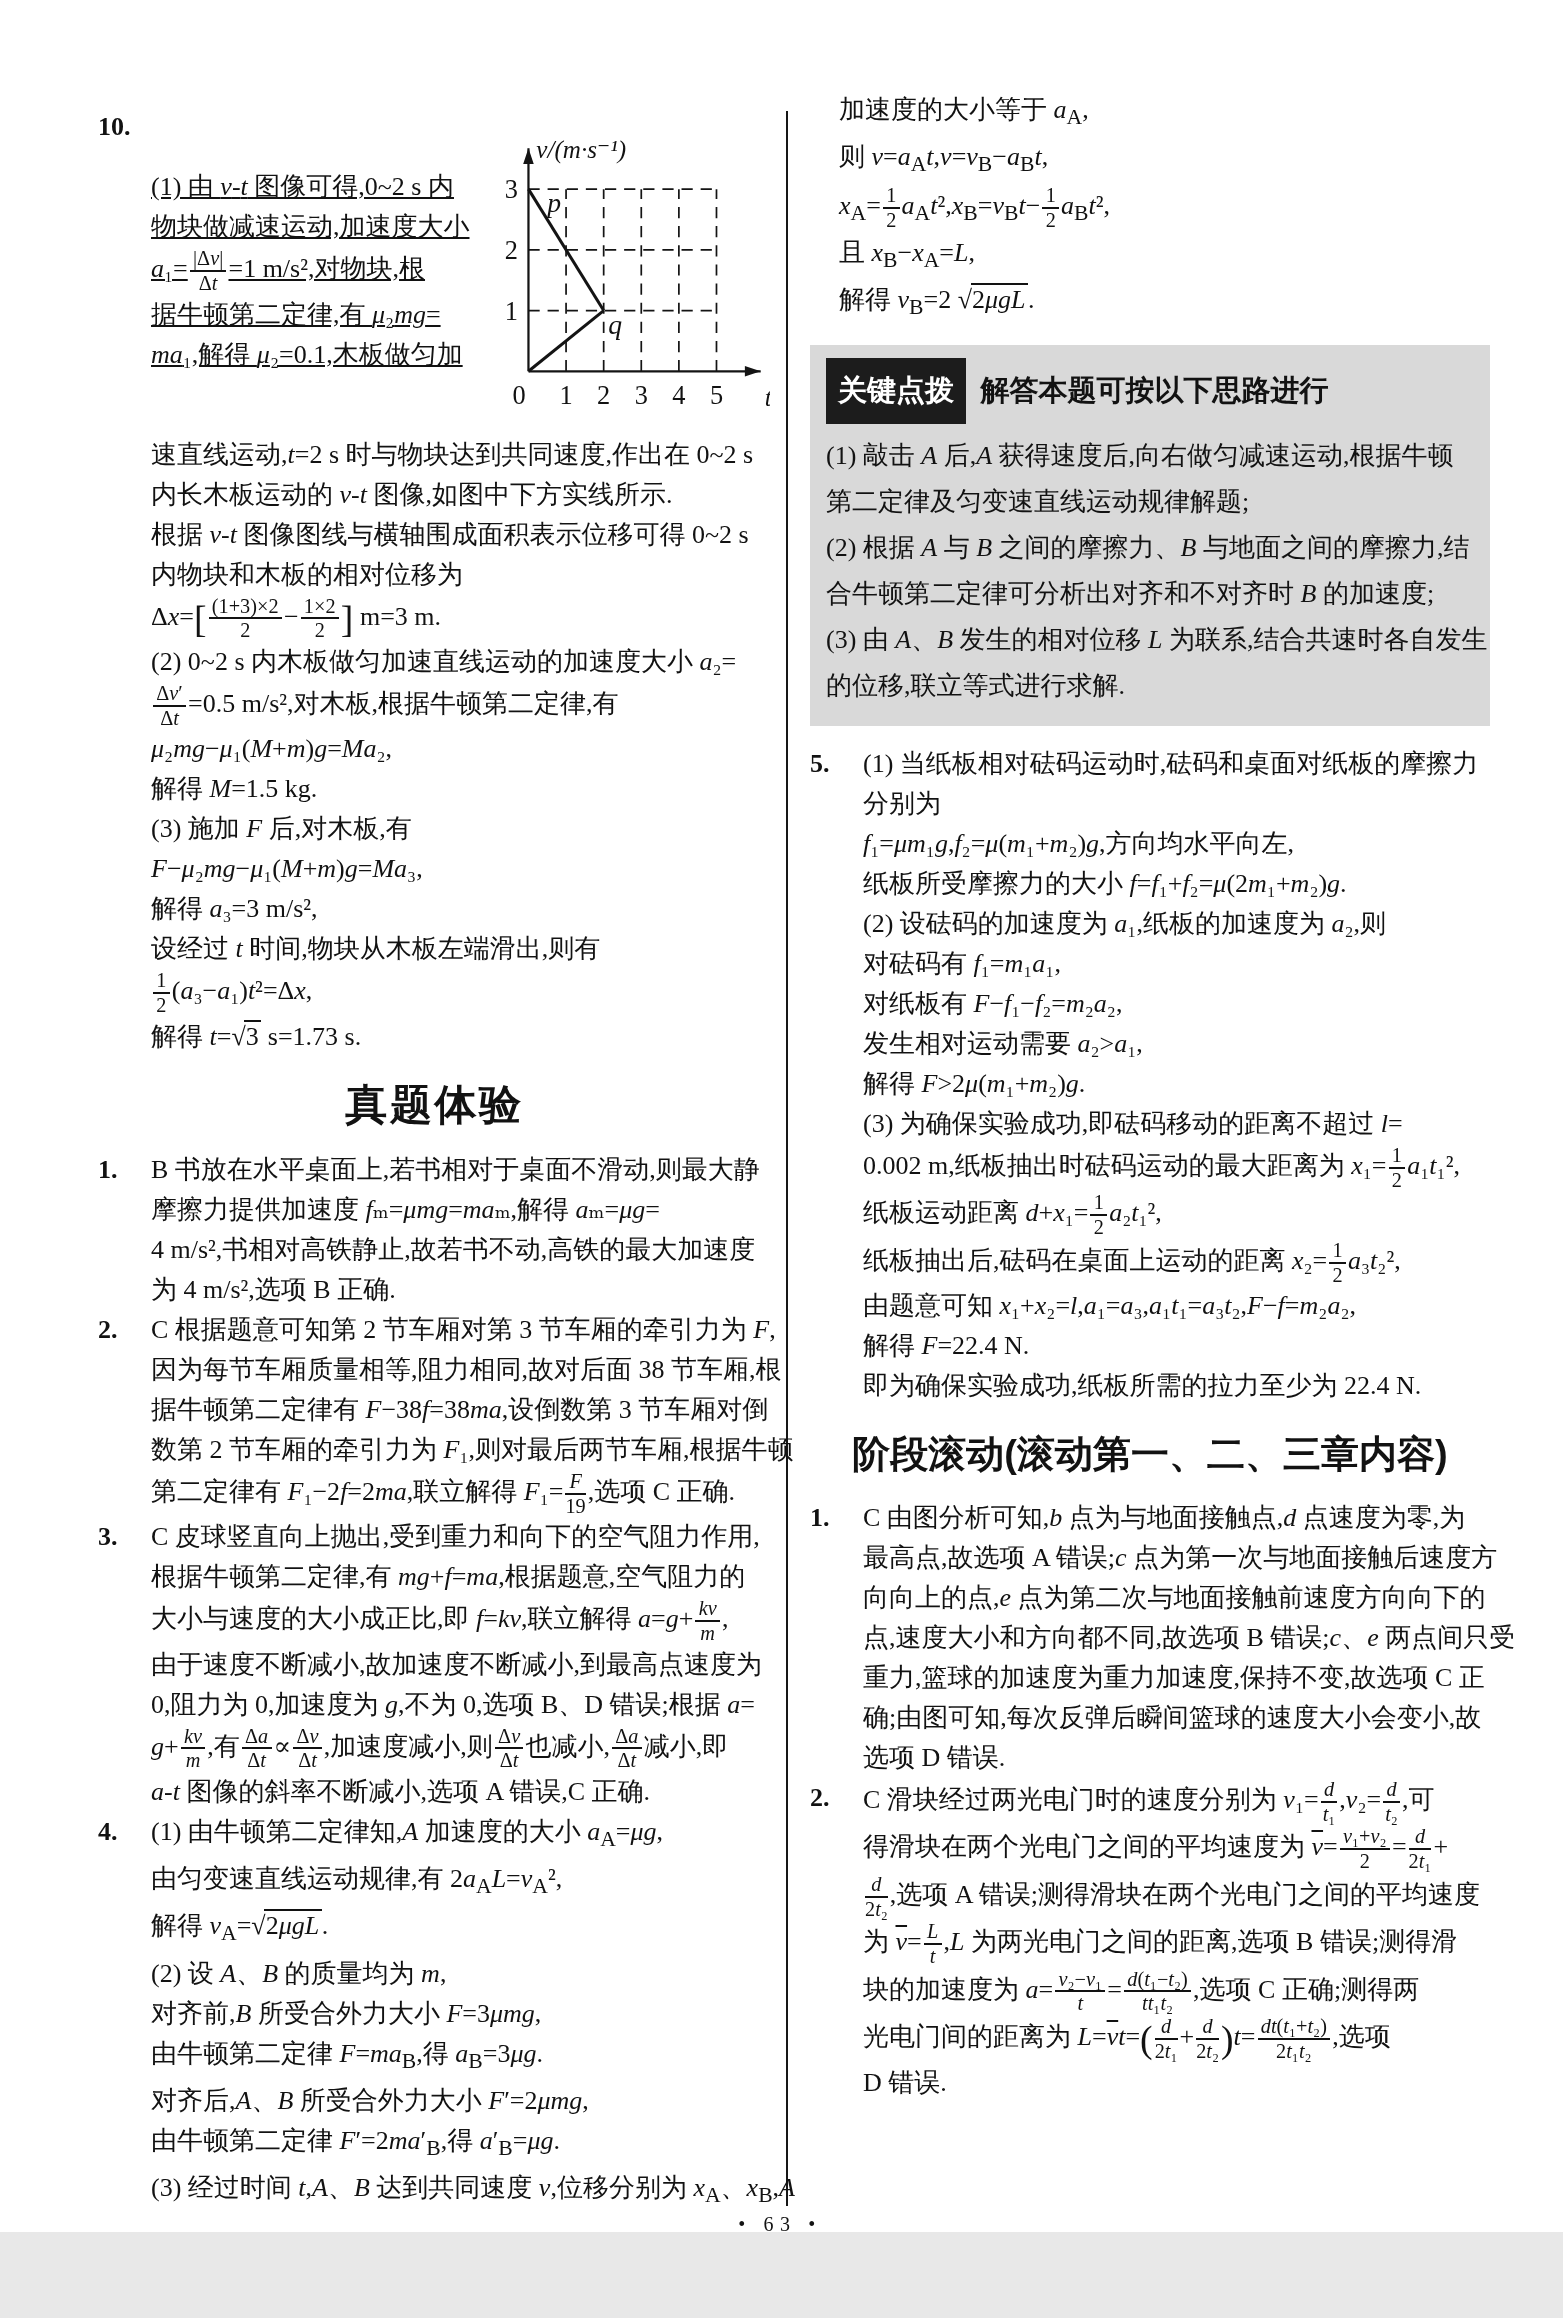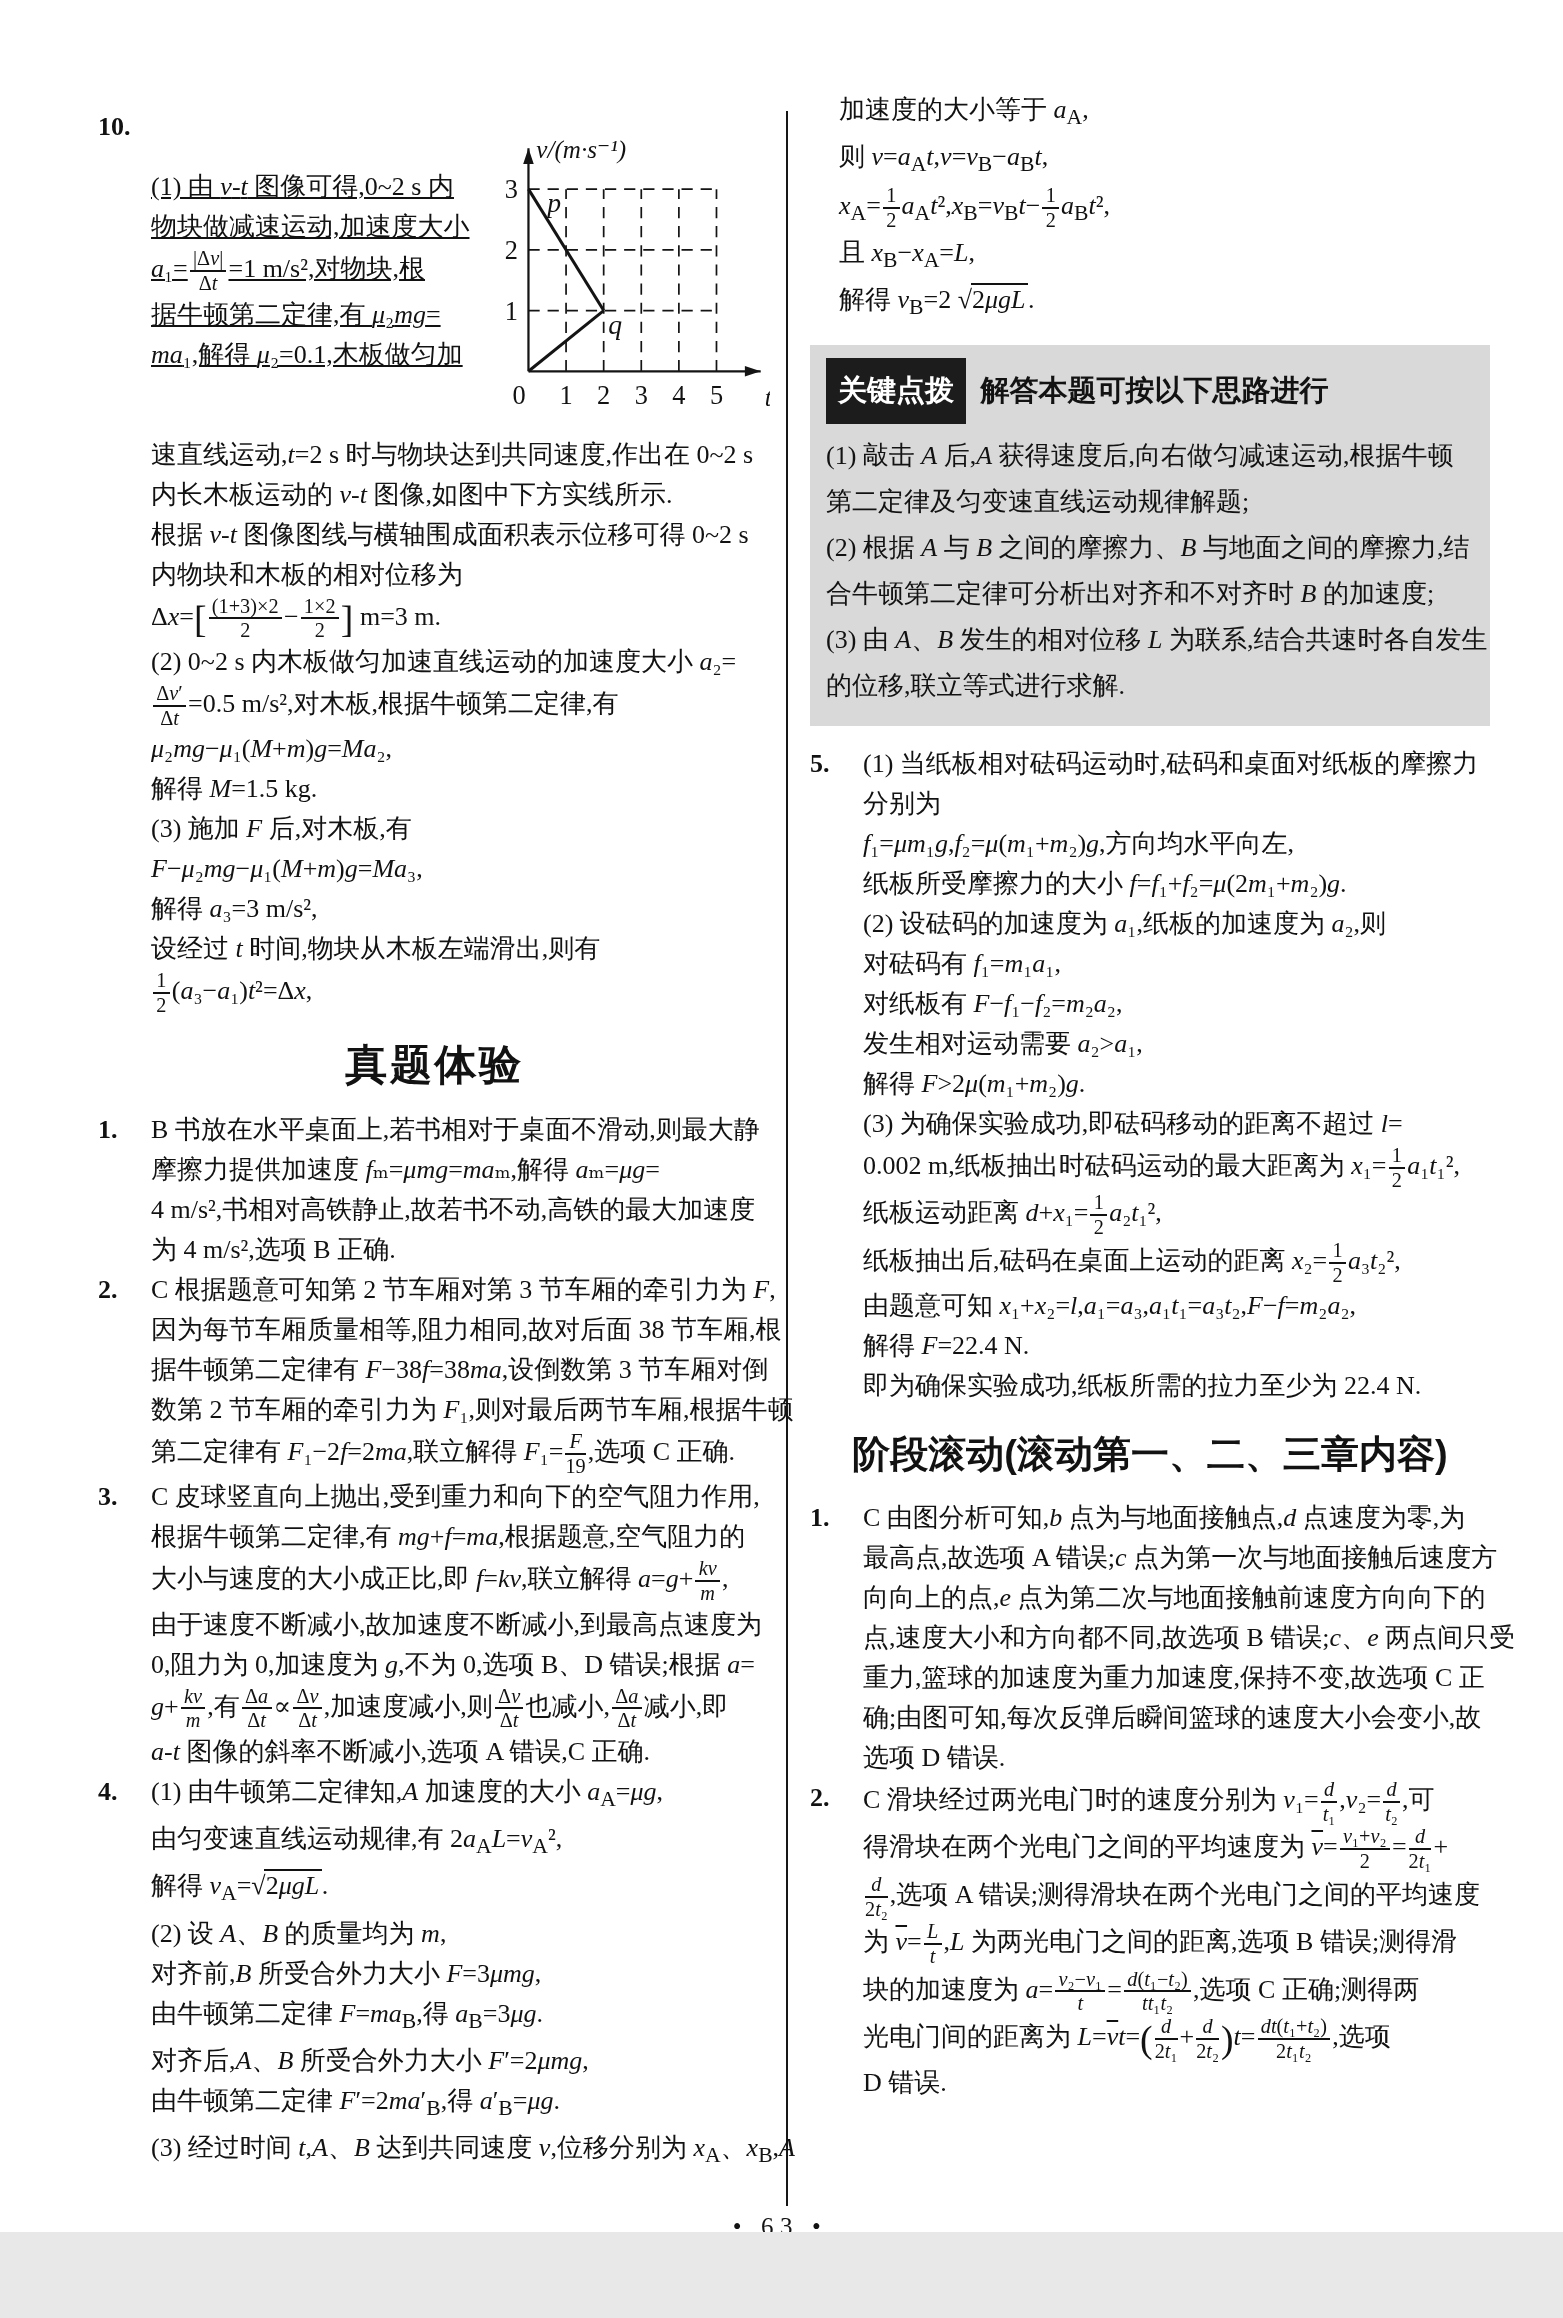--- a/index.html
+++ b/index.html
@@ -33,21 +33,21 @@
   .kp .ln{line-height:46px;min-height:46px;white-space:nowrap;font-size:26px;}
 
   .fr{display:inline-flex;flex-direction:column;text-align:center;vertical-align:middle;
       line-height:1.12;font-size:0.78em;padding:0 2px;}
   .fr .n{border-bottom:2px solid #121212;padding:0 3.3px;}
   .rad{white-space:nowrap;}
   .sq{display:inline-block;border-top:2px solid #121212;line-height:1.05;padding:1.3px 2.6px 0 1.3px;margin-left:-1.3px;}
   .bar{text-decoration:overline;}
   .big{font-size:1.45em;vertical-align:middle;font-weight:400;}
 
-  .footer{position:absolute;left:0;right:4px;top:2213px;text-align:center;font-size:25px;letter-spacing:6.6px;}
+  .footer{position:absolute;left:0;right:4px;top:2213px;text-align:center;font-size:20px;letter-spacing:6.6px;}
 
   svg .dash{stroke:#141414;stroke-width:2.6;stroke-dasharray:17 12;fill:none;}
   svg .ax{stroke:#141414;stroke-width:3.4;fill:none;}
   svg .ser{stroke:#141414;stroke-width:4.6;fill:none;}
   svg .tick{font-size:40px;fill:#121212;font-family:"Liberation Serif","DejaVu Serif",serif;}
   svg .alabel{font-size:38px;font-style:italic;fill:#121212;}
   svg .slabel{font-size:42px;font-style:italic;fill:#121212;}
   svg .arrow{fill:#141414;stroke:none;}
 </style>
 </head>
@@ -124,20 +124,21 @@
             <div class="ln"><i>μ</i>₂<i>mg</i>−<i>μ</i>₁(<i>M</i>+<i>m</i>)<i>g</i>=<i>Ma</i>₂,</div>
             <div class="ln">解得 <i>M</i>=1.5 kg.</div>
             <div class="ln">(3) 施加 <i>F</i> 后,对木板,有</div>
             <div class="ln"><i>F</i>−<i>μ</i>₂<i>mg</i>−<i>μ</i>₁(<i>M</i>+<i>m</i>)<i>g</i>=<i>Ma</i>₃,</div>
             <div class="ln">解得 <i>a</i>₃=3 m/s²,</div>
             <div class="ln">设经过 <i>t</i> 时间,物块从木板左端滑出,则有</div>
             <div class="ln"><span class="fr">
                 <span class="n">1</span>
                 <span>2</span>
               </span>(<i>a</i>₃−<i>a</i>₁)<i>t</i>²=Δ<i>x</i>,</div>
+            <div class="ln">解得 <i>t</i>=<span class="rad">√<span class="sq">3</span></span> s=1.73 s.</div>
           </div>
       </div>
     </div>
 
     <div class="h1">真题体验</div>
 
     <div class="item">
       <span class="num">1.</span>
       <div class="body">
           <div class="ln">B  书放在水平桌面上,若书相对于桌面不滑动,则最大静</div>

